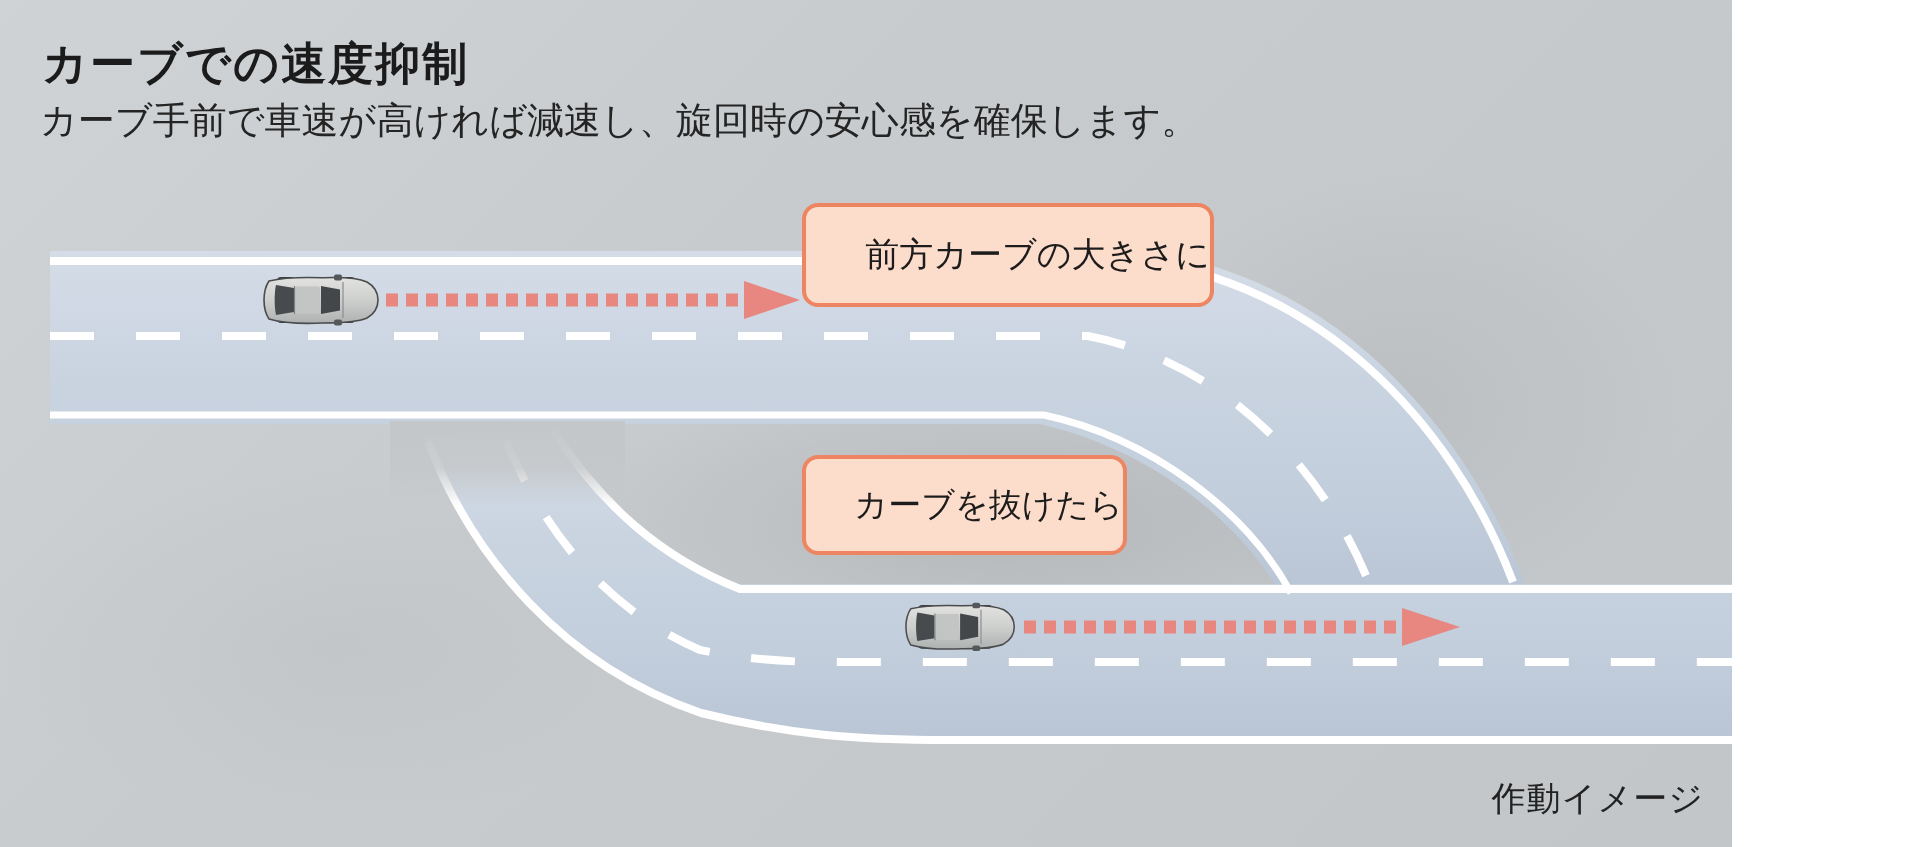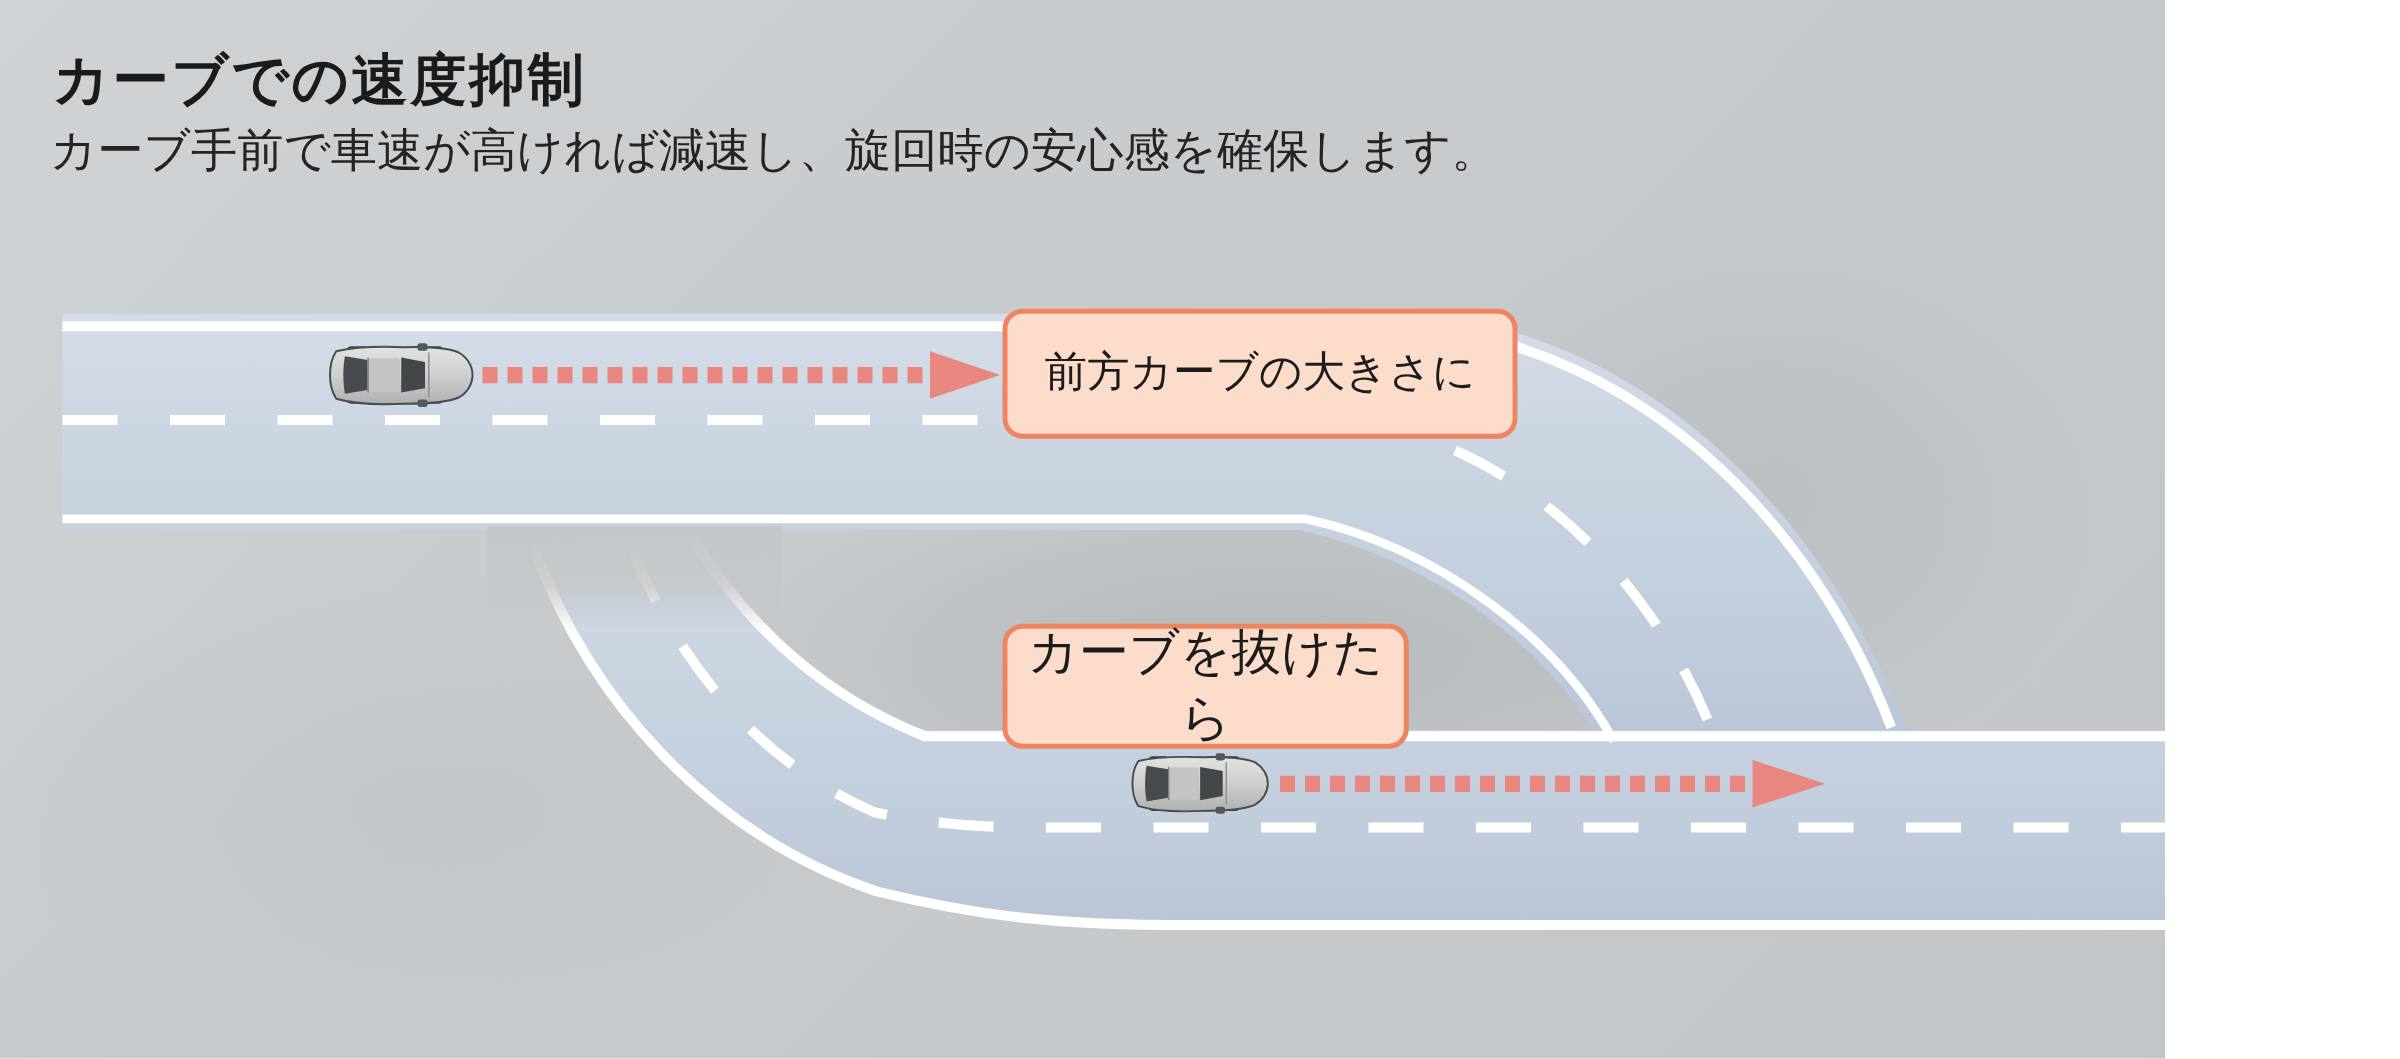--- a/index.html
+++ b/index.html
@@ -19,29 +19,28 @@
   .page-subtitle{
     position:absolute;left:40px;top:96px;
     font-size:37px;font-weight:400;color:#242424;letter-spacing:0px;
     white-space:nowrap;
   }
   .callout{
     position:absolute;
     background:var(--callout-fill,#fcdcca);
     border:4px solid var(--callout-border,#ee8562);
     border-radius:16px;
-    display:flex;flex-direction:column;justify-content:center;align-items:center;
+    display:flex;flex-direction:column;justify-content:center;align-items:flex-end;
     color:#1c1c1c;
     text-align:center;
     line-height:1.33;
     box-sizing:border-box;
-    margin-top:44px;
   }
   .callout-1{left:802px;top:203px;width:412px;height:104px;font-size:34px;}
-  .callout-2{left:802px;top:455px;width:325px;height:100px;font-size:40px;}
+  .callout-2{left:802px;top:455px;width:325px;height:100px;font-size:33px;}
   .caption{
     position:absolute;right:28px;bottom:25px;
     font-size:34px;color:#222;letter-spacing:1px;
     white-space:nowrap;
   }
 </style>
 </head>
 <body>
 
 <div class="stage">
@@ -125,14 +124,15 @@
   <div class="page-title">カーブでの速度抑制</div>
   <div class="page-subtitle">カーブ手前で車速が高ければ減速し、旋回時の安心感を確保します。</div>
 
   <div class="callout callout-1">
     <span>前方カーブの大きさに</span>
   </div>
   <div class="callout callout-2">
     <span>カーブを抜けたら</span>
   </div>
 
+  <div class="caption">作動イメージ</div>
 
 </div>
 
 </body></html>

